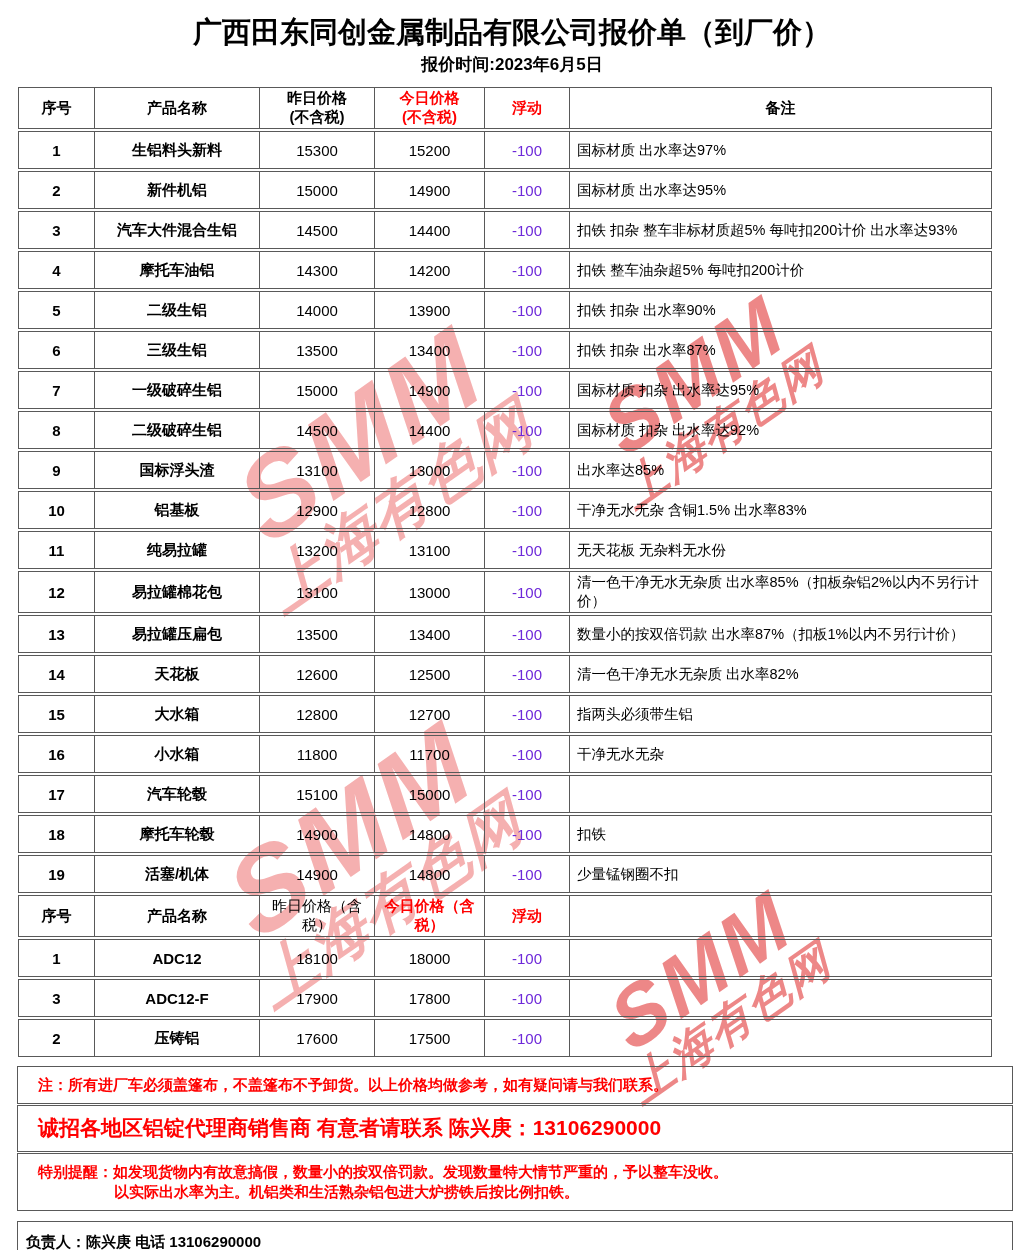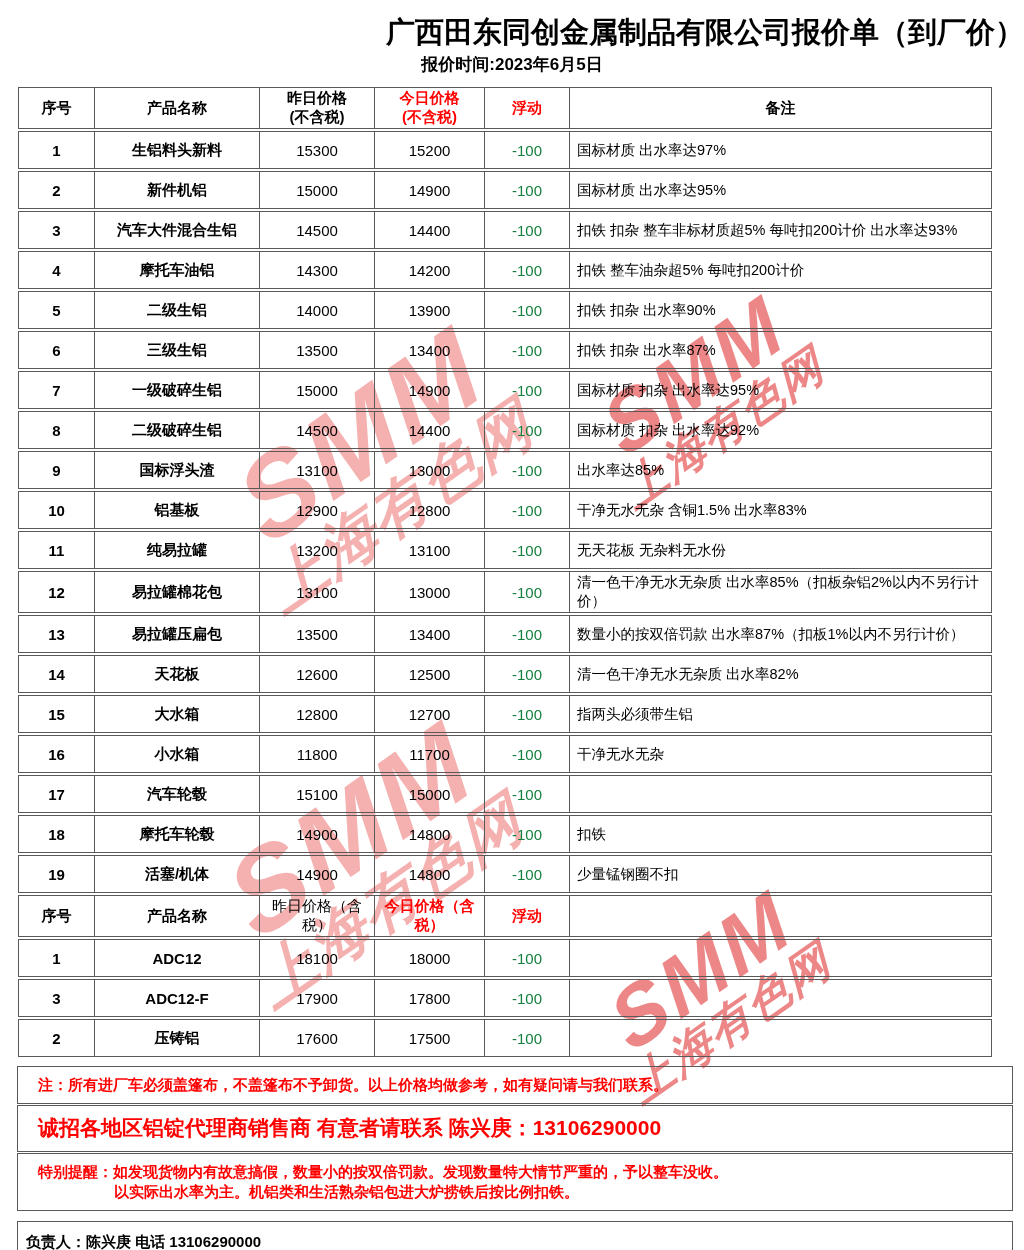--- a/index.html
+++ b/index.html
@@ -1,31 +1,31 @@
 <!DOCTYPE html>
 <html><head>
 <meta charset="utf-8">
 <style>
   html,body{margin:0;padding:0;background:#ffffff;}
   body{width:1024px;height:1250px;font-family:"Liberation Sans","DejaVu Sans",sans-serif;color:#000;position:relative;overflow:hidden;}
   .page{position:relative;width:1024px;height:1250px;}
   .content{position:relative;z-index:1;}
-  .title{padding-top:13px;text-align:right;font-size:29px;font-weight:bold;color:#000;letter-spacing:0px;}
+  .title{padding-top:13px;text-align:center;font-size:29px;font-weight:bold;color:#000;letter-spacing:0px;}
   .subtitle{margin-top:0;text-align:center;font-size:17px;font-weight:bold;color:#000;}
   table.price{margin:9px 0 0 18px;width:974px;border-collapse:separate;border-spacing:0 2px;table-layout:fixed;}
   col.w-num{width:77px;} col.w-name{width:165px;} col.w-yest{width:115px;}
   col.w-today{width:110px;} col.w-chg{width:85px;} col.w-rem{width:422px;}
   th,td{border-top:1px solid #595959;border-bottom:1px solid #595959;border-right:1px solid #595959;
         text-align:center;vertical-align:middle;font-size:15px;background:transparent;overflow:hidden;}
   th:first-child,td:first-child{border-left:1px solid #595959;}
   thead th{height:38px;font-weight:bold;white-space:pre-line;line-height:1.25;}
   tbody td{height:34px;}
   .red{color:#FF0000;}
   .c-num,.c-name{font-weight:bold;}
-  .c-change{color:#15803d;}
+  .c-change{color:#6d28d9;}
   .c-remark{text-align:left;padding-left:7px;font-size:14.5px;}
   tr.subheader td{font-weight:bold;height:34px;}
   tr.subheader td.sh-yest{font-weight:normal;}
   tr.subheader td.sh-today,tr.subheader td.sh-chg{color:#FF0000;font-weight:bold;}
   .notes{margin:7px 0 0 17px;width:996px;}
   .note{box-sizing:border-box;border:1px solid #595959;background:transparent;
         padding:8px 20px;margin-top:1px;font-weight:bold;font-size:15px;line-height:1.35;}
   .note.red-note{color:#FF0000;}
   .note .indent{padding-left:76px;}
   .note.black-note{color:#000;padding:10px 8px;}

